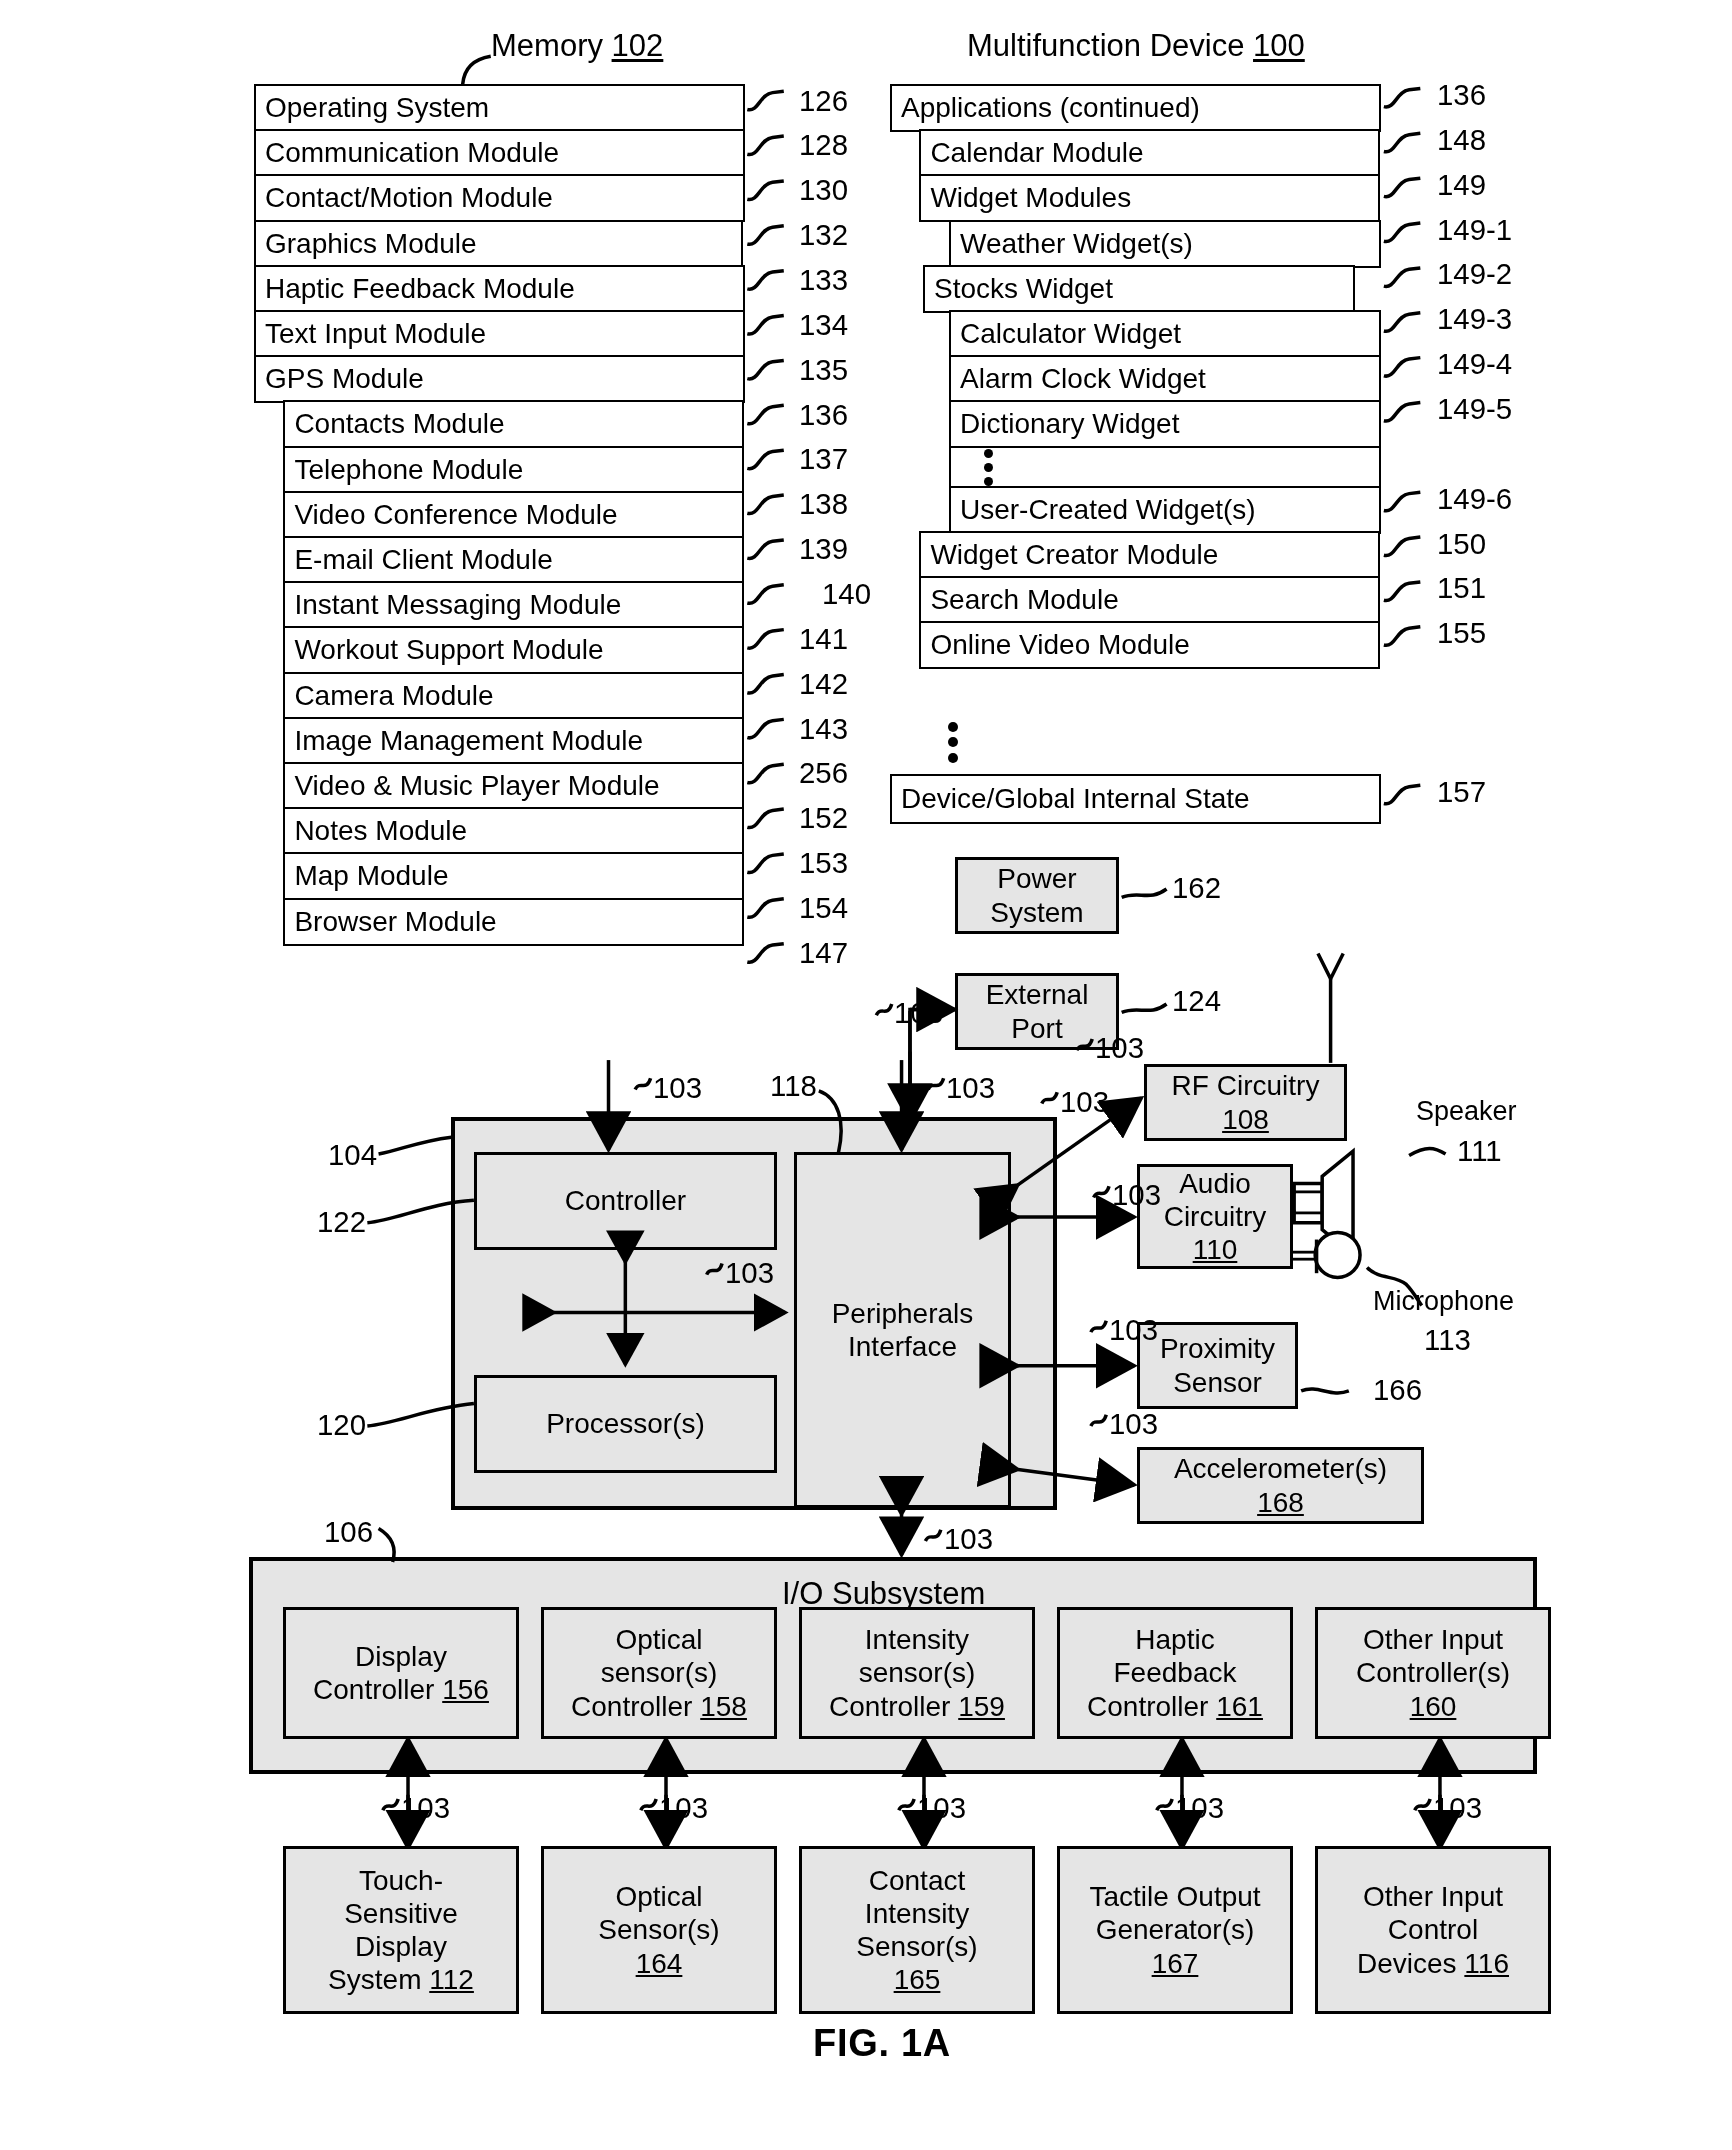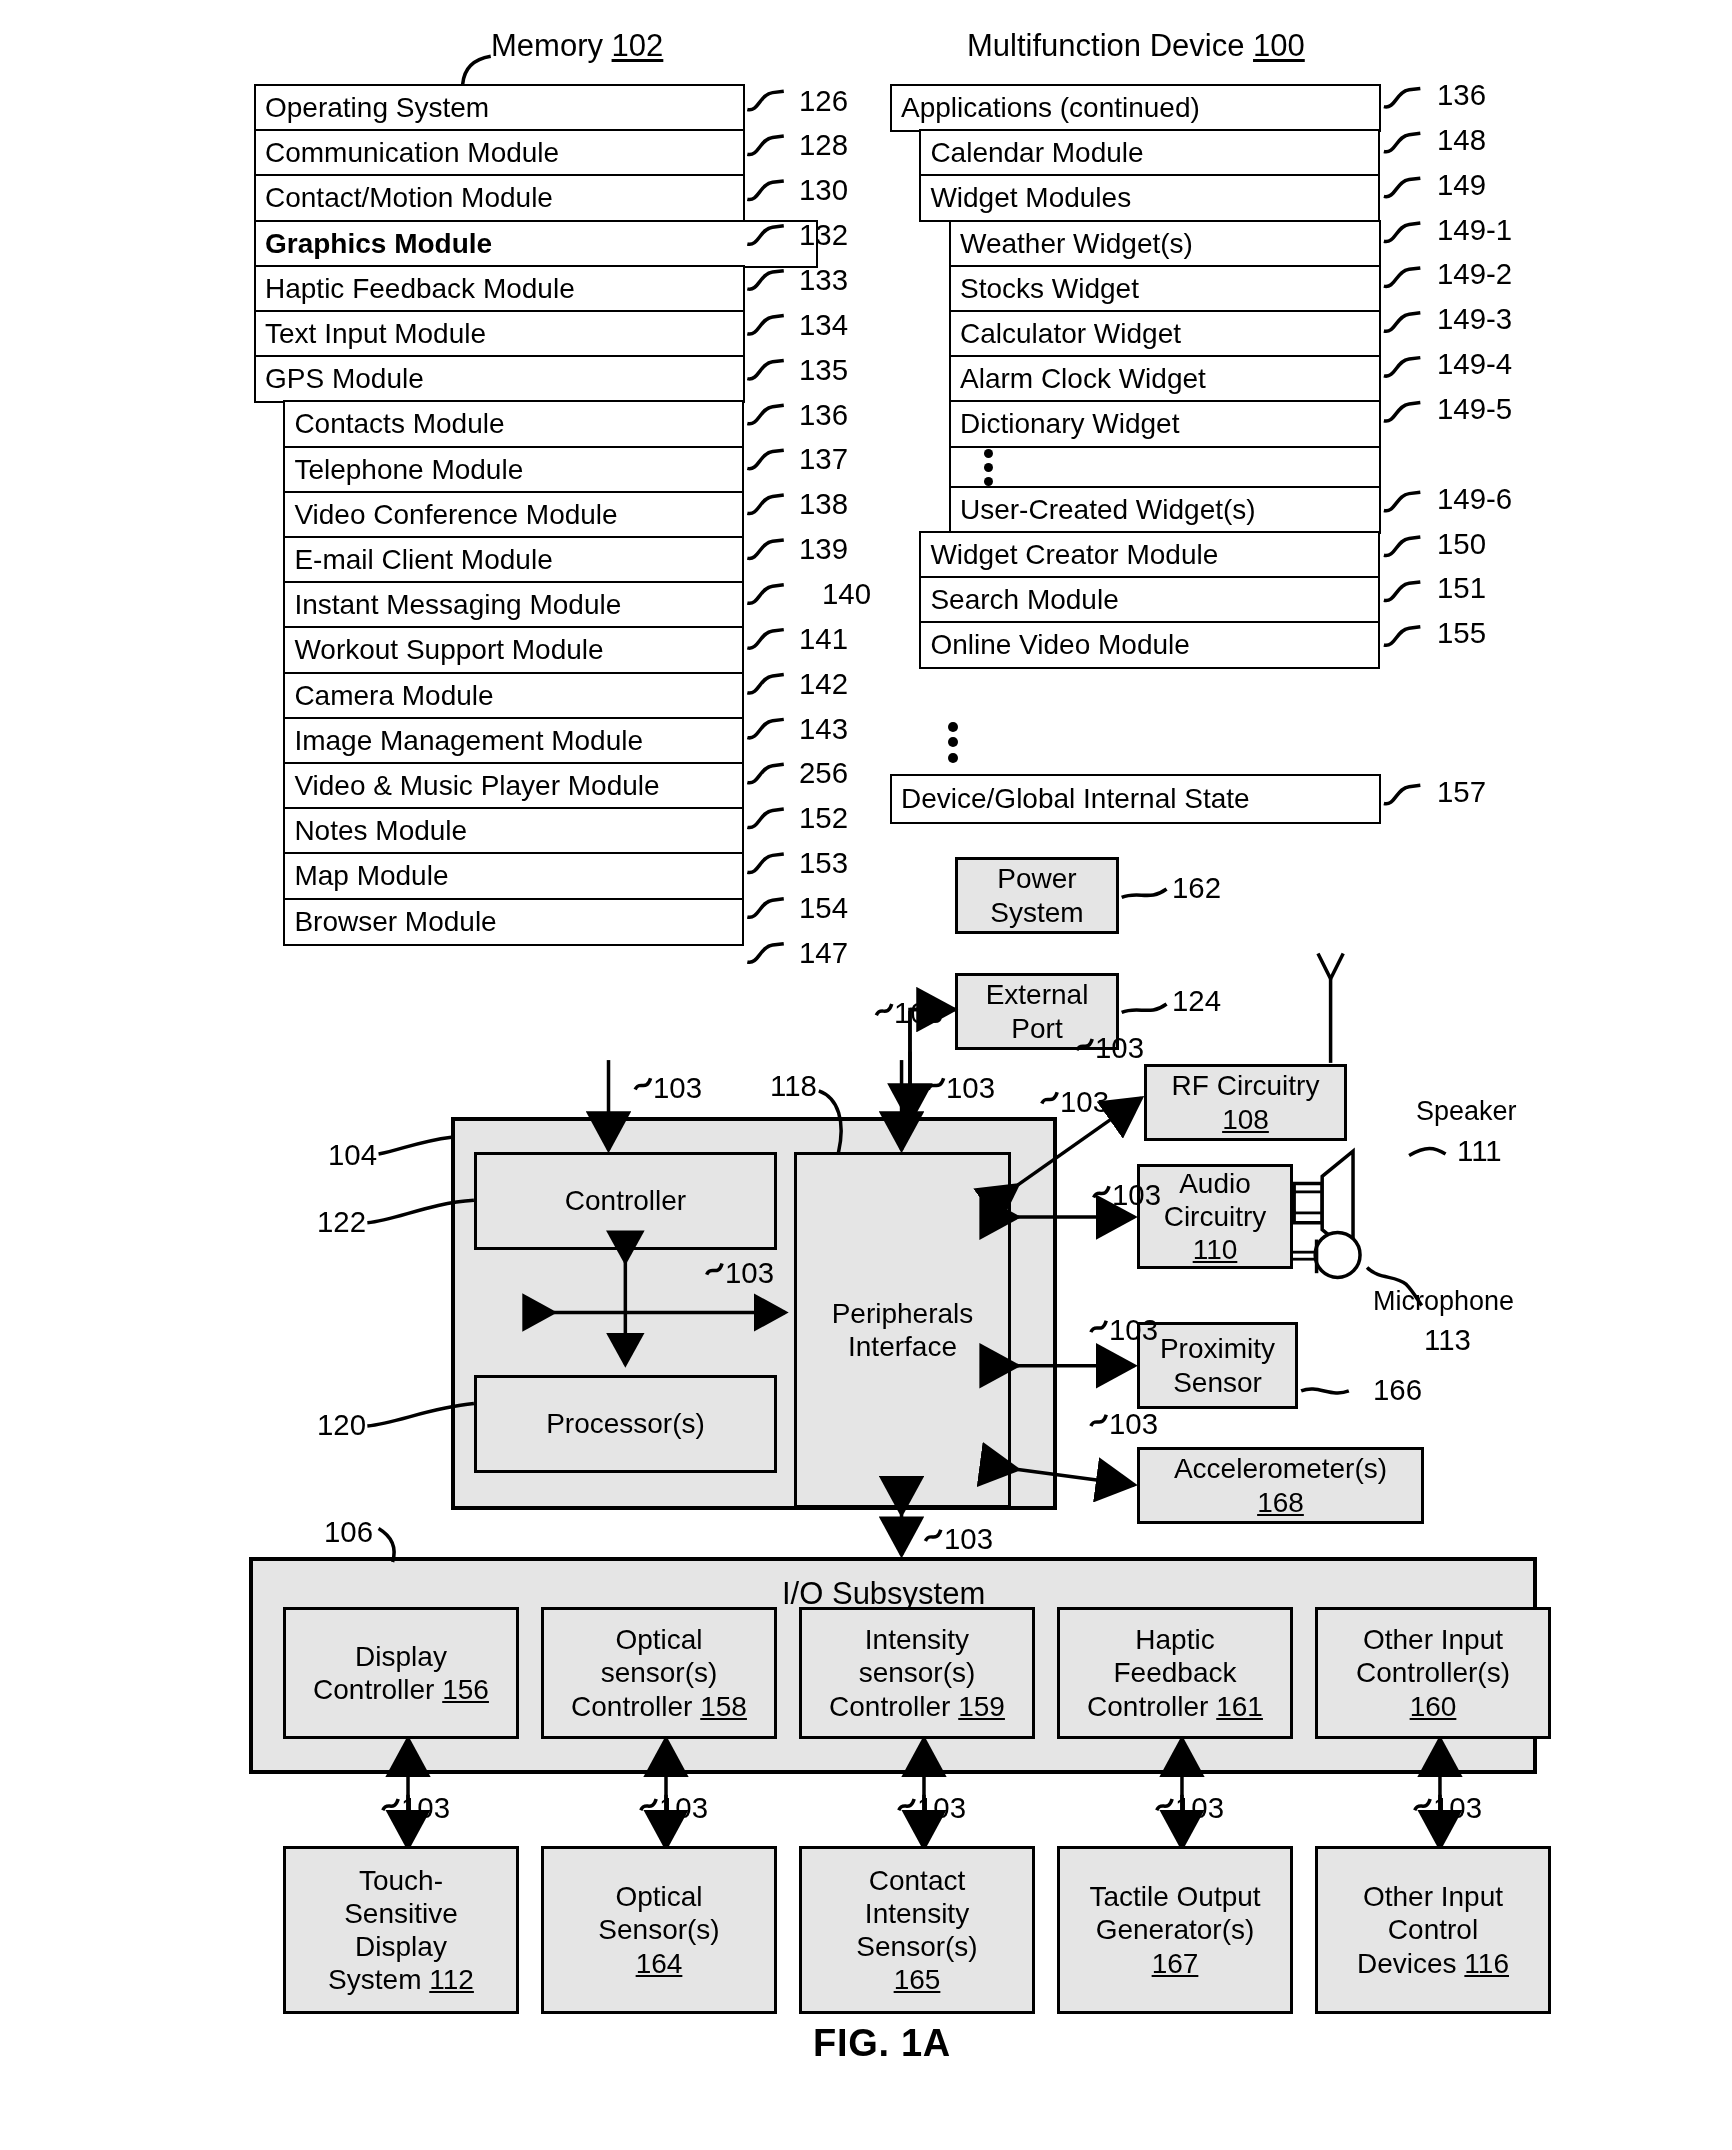--- a/index.html
+++ b/index.html
@@ -113,21 +113,21 @@
   <div class="abs" id="memory-stack" style="left:254px; top:84px; width:491px;">
       <div class="row" style="margin-left: 0px; width: 491px;">
         <span>Operating System</span>
       </div>
       <div class="row" style="margin-left: 0px; width: 491px;">
         <span>Communication Module</span>
       </div>
       <div class="row" style="margin-left: 0px; width: 491px;">
         <span>Contact/Motion Module</span>
       </div>
-      <div class="row" style="margin-left: 0px; width: 564px; font-weight: bold;">
+      <div class="row" style="margin-left: 0px; width: 489px;">
         <span>Graphics Module</span>
       </div>
       <div class="row" style="margin-left: 0px; width: 491px;">
         <span>Haptic Feedback Module</span>
       </div>
       <div class="row" style="margin-left: 0px; width: 491px;">
         <span>Text Input Module</span>
       </div>
       <div class="row" style="margin-left: 0px; width: 491px;">
         <span>GPS Module</span>
@@ -176,21 +176,21 @@
       </div>
       <div class="row" style="margin-left: 29.4px; width: 461px;">
         <span>Calendar Module</span>
       </div>
       <div class="row" style="margin-left: 29.4px; width: 461px;">
         <span>Widget Modules</span>
       </div>
       <div class="row" style="margin-left: 59px; width: 432px;">
         <span>Weather Widget(s)</span>
       </div>
-      <div class="row" style="margin-left: 59px; width: 432px;">
+      <div class="row" style="margin-left: 33px; width: 432px;">
         <span>Stocks Widget</span>
       </div>
       <div class="row" style="margin-left: 59px; width: 432px;">
         <span>Calculator Widget</span>
       </div>
       <div class="row" style="margin-left: 59px; width: 432px;">
         <span>Alarm Clock Widget</span>
       </div>
       <div class="row" style="margin-left: 59px; width: 432px;">
         <span>Dictionary Widget</span>

